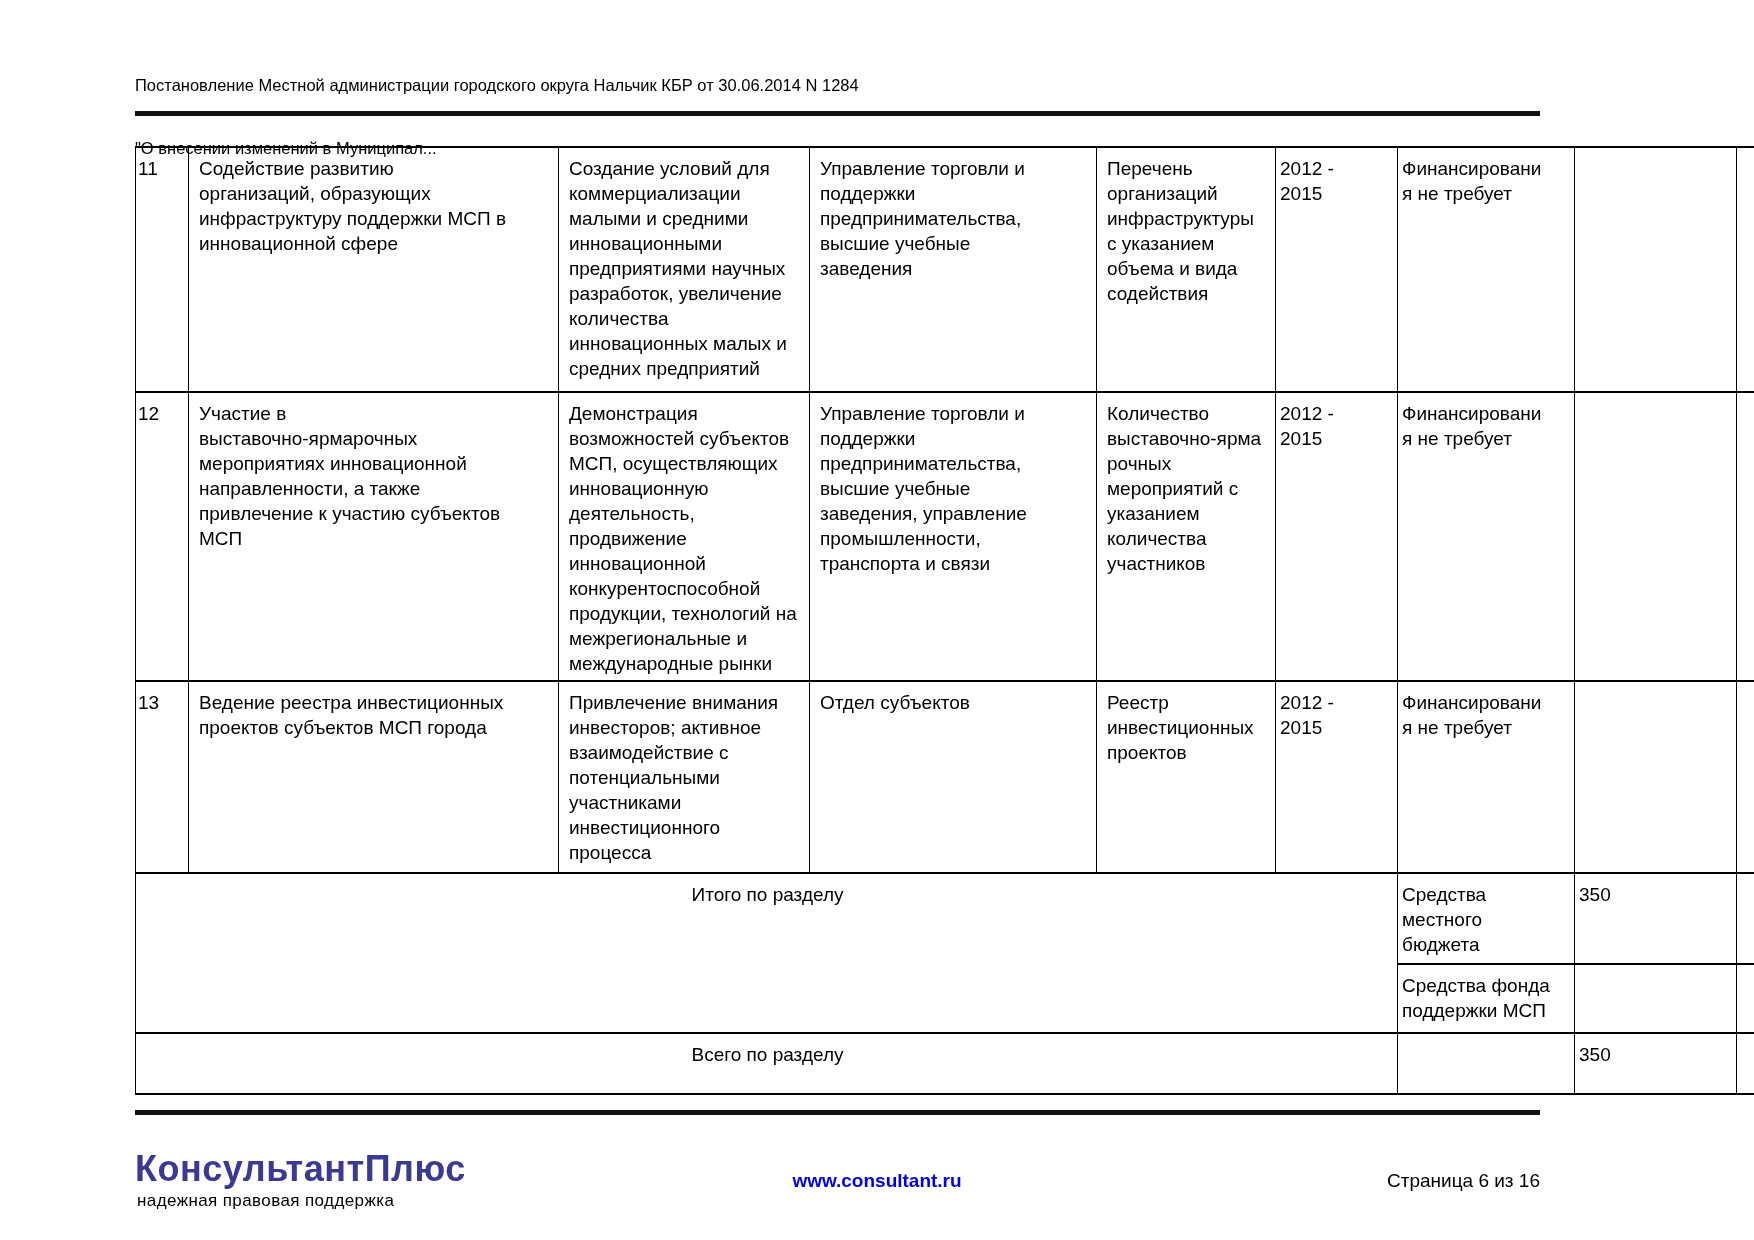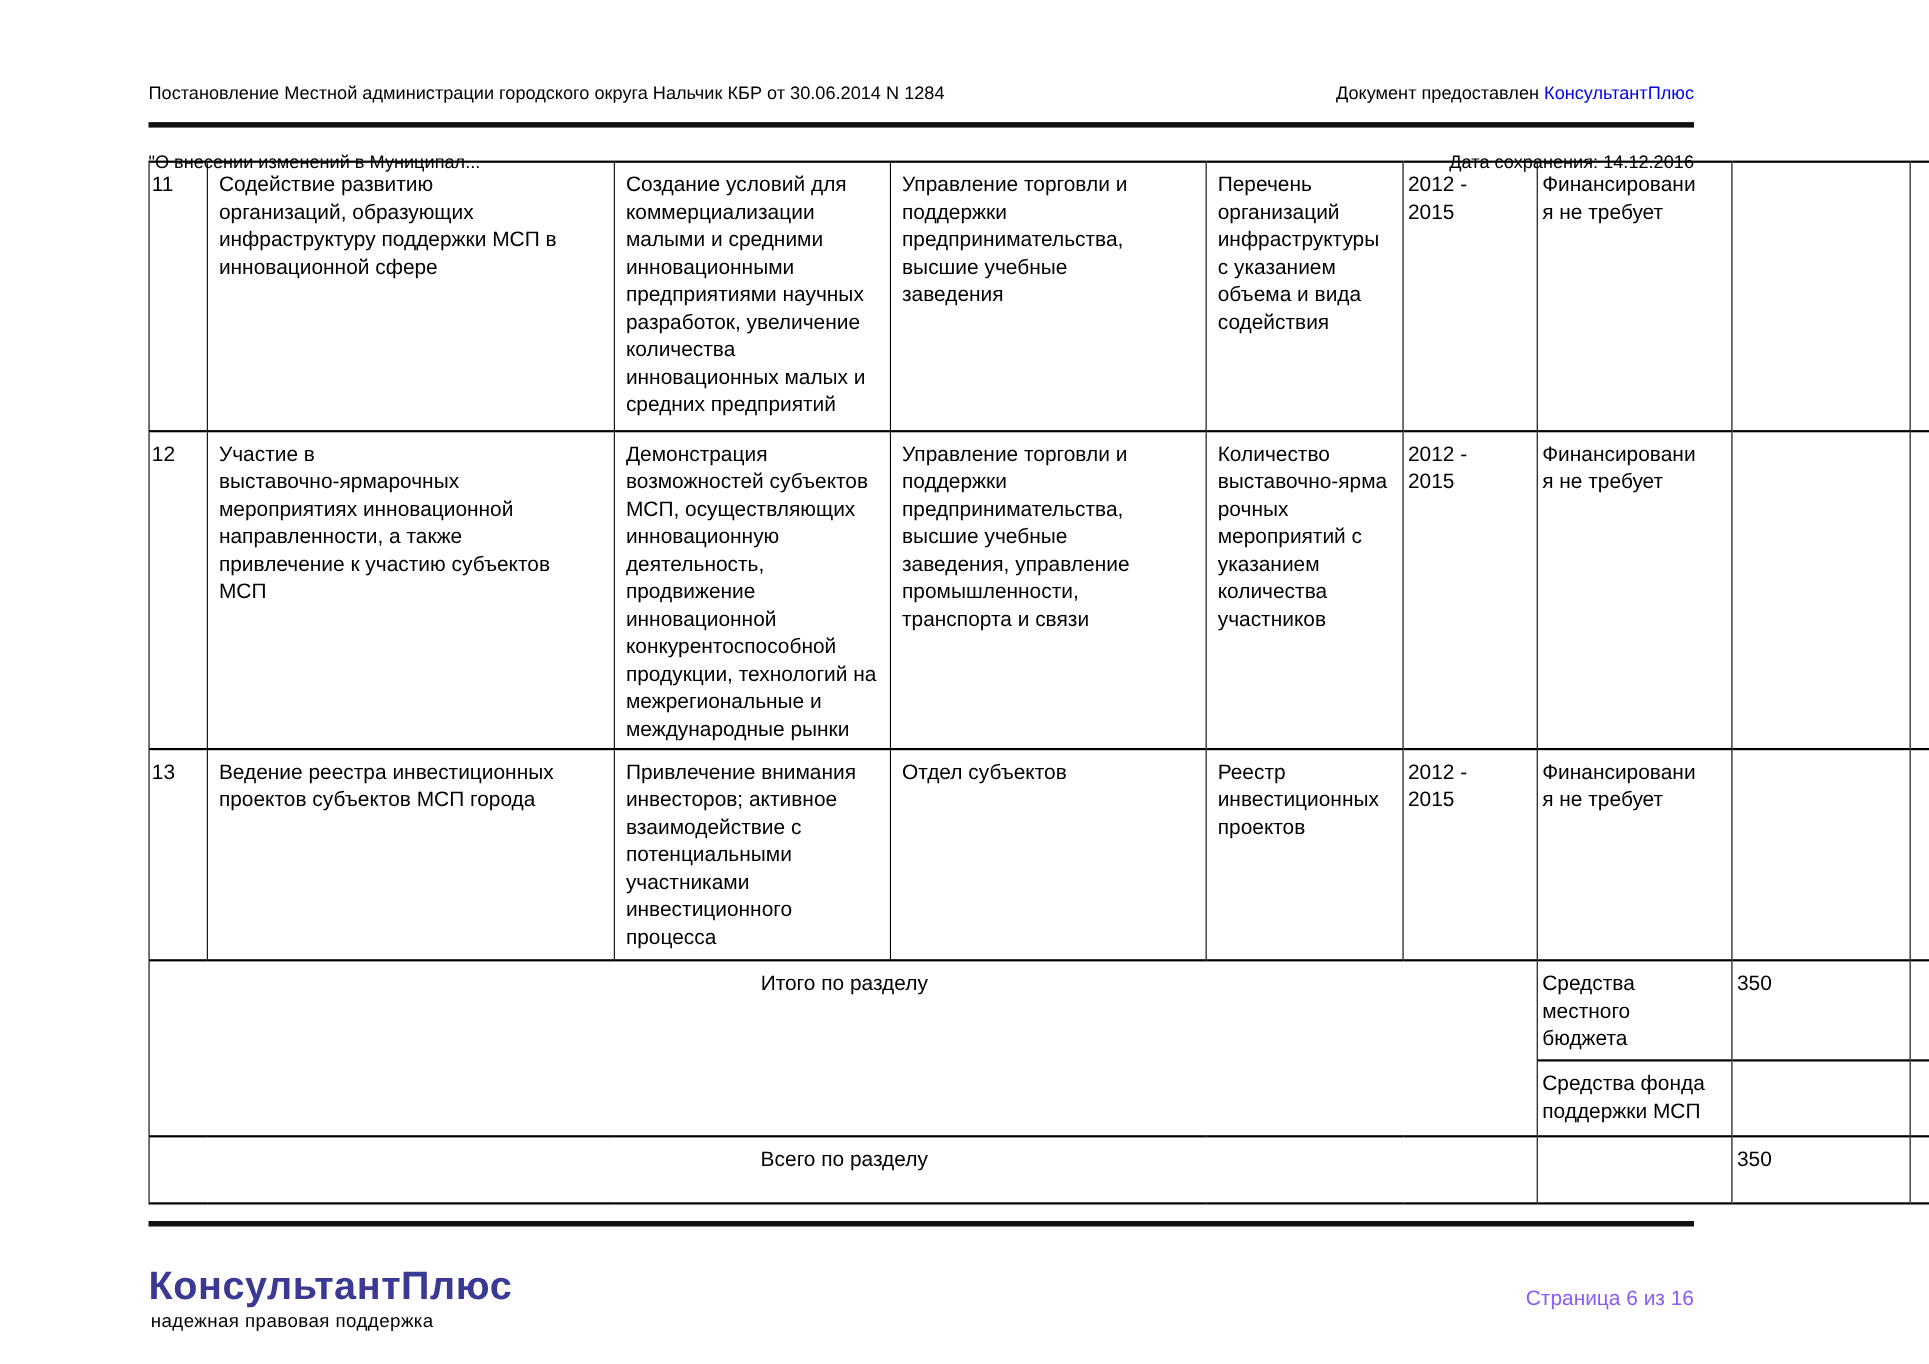--- a/index.html
+++ b/index.html
@@ -55,35 +55,31 @@
     position:absolute; left:137px; top:1191px;
     font-size:17px; font-weight:normal; color:#000; letter-spacing:0.4px;
   }
   .footer-site {
     position:absolute; left:0; right:0; top:1170px;
     text-align:center;
     font-size:19px; font-weight:bold; color:#0000ee;
   }
   .footer-page {
     position:absolute; right:214px; top:1170px;
-    font-size:19px; color:#8b5cf6;
+    font-size:19px; color:#000000;
   }
 </style>
 </head>
 <body>
 
 <div class="page">
 
   <div class="header-left">
     <div>Постановление Местной администрации городского округа Нальчик КБР от 30.06.2014 N 1284</div>
     <div>"О внесении изменений в Муниципал...</div>
-  </div>
-  <div class="header-right">
-    <div><span>Документ предоставлен </span><span class="link-blue">КонсультантПлюс</span></div>
-    <div>Дата сохранения: 14.12.2016</div>
   </div>
 
   <div class="rule rule-top"></div>
 
   <div class="tbl-wrap">
     <table>
       <colgroup>
         <col style="width:53px">
           <col style="width:370px">
           <col style="width:251px">
@@ -211,15 +207,16 @@
         <td></td>
       </tr>
     </tbody>
       </table>
   </div>
 
   <div class="rule rule-bottom"></div>
 
   <div class="footer-logo">КонсультантПлюс</div>
   <div class="footer-slogan">надежная правовая поддержка</div>
+  <div class="footer-site"><span class="link-blue">www.consultant.ru</span></div>
   <div class="footer-page">Страница 6 из 16</div>
 
 </div>
 
 </body></html>

